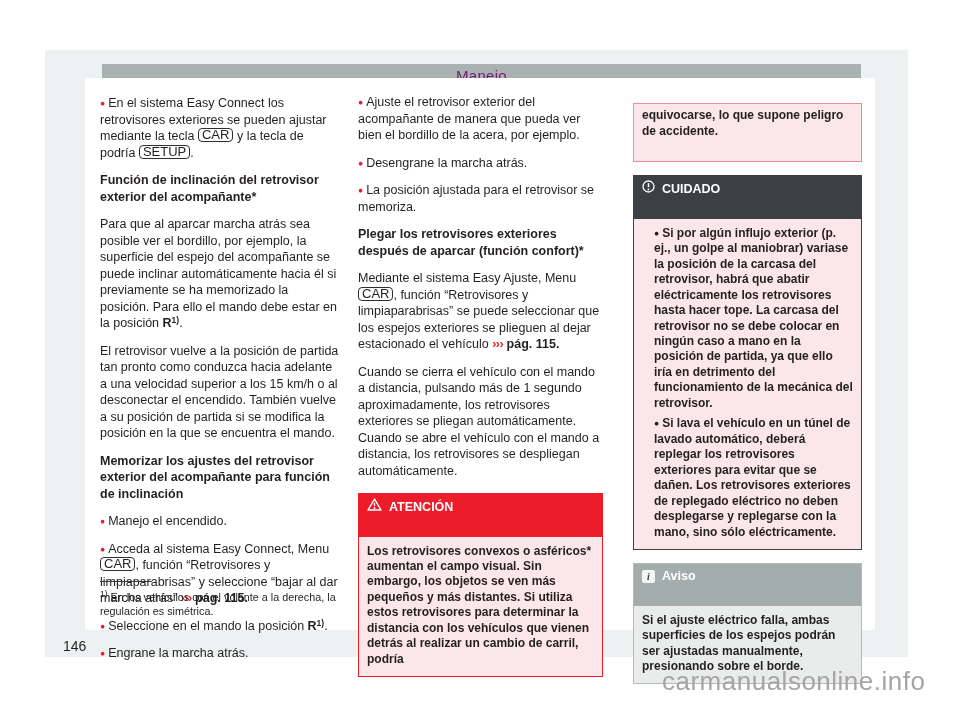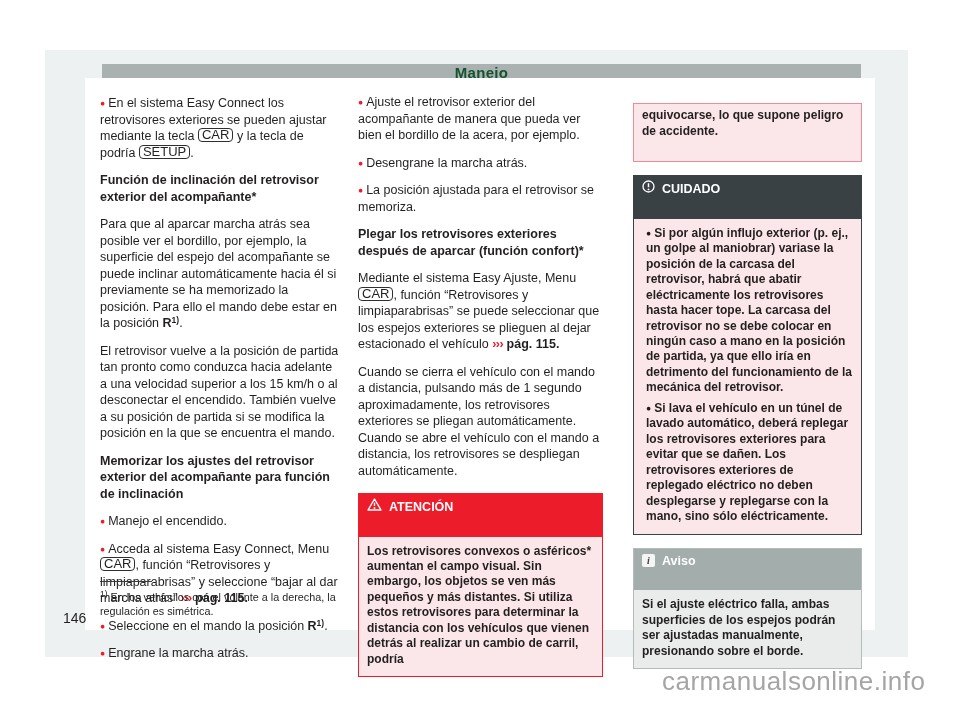--- a/index.html
+++ b/index.html
@@ -6,22 +6,22 @@
   html,body { margin:0; padding:0; }
   body {
     width:960px; height:708px; position:relative; overflow:hidden;
     background:#ffffff;
     font-family:"Liberation Sans","DejaVu Sans",sans-serif;
     color:var(--text,#231f20);
   }
   .surround { position:absolute; left:45px; top:50px; width:863px; height:607px;
     background:var(--surround_gray,#eef1f1); }
   .title-bar { position:absolute; left:57px; top:14px; width:759px; height:22px;
-    background:var(--bar_gray,#a9b2b1); color:#14532d; font-size:15px; font-weight:bold;
-    display:flex; align-items:flex-start; justify-content:center; letter-spacing:.3px; }
+    background:var(--bar_gray,#a9b2b1); color:#701a75; font-size:15px; font-weight:normal;
+    display:flex; align-items:center; justify-content:center; letter-spacing:.3px; }
   .sheet { position:absolute; left:40px; top:28px; width:790px; height:552px; background:#ffffff; }
 
   .col { position:absolute; font-size:12.5px; line-height:1.32; }
   .col1 { left:15px; top:17px; width:241px; }
   .col2 { left:273px; top:16px; width:245px; }
   .col3 { left:548px; top:25px; width:229px; }
   .col p { margin:0 0 11px 0; }
   .heading { font-weight:bold; margin:15px 0 9px 0; }
 
   .dot { color:var(--accent_red,#ed1c2a); font-size:8.5px; display:inline-block;
@@ -30,21 +30,21 @@
   .keycap { display:inline-block; border:1px solid #2f2f2f; border-radius:4px;
     padding:0 3px 1px 3px; font-size:13px; line-height:11px; vertical-align:1px; font-weight:normal; }
   .bold { font-weight:bold; }
   .arrow { color:var(--accent_red,#ed1c2a); font-weight:bold; letter-spacing:-.5px; }
   .sup { font-size:8.5px; vertical-align:4px; }
 
   .box { margin-top:14px; }
   .box-head { display:flex; align-items:center; gap:7px; padding:4px 8px 21px 8px;
     font-weight:bold; font-size:12.5px; color:#fff; }
   .box-body { padding:7px 8px 9px 8px; font-weight:bold; font-size:12px; line-height:1.29; }
-  .box-body p { margin:0 0 5px 4px; }
+  .box-body p { margin:0 0 5px 12px; }
   .box-body p:last-child { margin-bottom:0; }
 
   .warnbox { border:1px solid var(--accent_red,#ed1c2a); }
   .warnbox .box-head { background:var(--accent_red,#ed1c2a); }
   .warnbox .box-body, .contbox, .cuidadobox .box-body { background:var(--pink_bg,#fbe7e9); }
 
   .contbox { border:1px solid #ef8b95; padding:4px 8px 22px 8px;
     font-weight:bold; font-size:12px; line-height:1.3; }
 
   .cuidadobox { border:1px solid var(--dark_header,#3a4145); margin-top:13px; }
@@ -55,21 +55,21 @@
   .avisobox .box-body { background:var(--aviso_bg,#e9eceb); }
 
   .info-icon { width:13px; height:13px; background:#f4f6f5; color:#3a4145;
     display:inline-flex; align-items:center; justify-content:center;
     border-radius:2px; font:italic bold 10px "Liberation Serif",serif; flex:0 0 13px; }
 
   .footnote { position:absolute; left:15px; top:503px; width:241px;
     font-size:10.8px; line-height:1.32; }
   .footnote-rule { width:52px; border-top:1.5px solid #3c3c3c; margin-bottom:7px; }
 
-  .pagenum { position:absolute; left:18px; top:560px; font-size:14px; }
+  .pagenum { position:absolute; left:18px; top:588px; font-size:14px; }
   .watermark { position:absolute; left:662px; top:666px; font-size:26px;
     color:var(--watermark_gray,#a5a5a5); letter-spacing:.5px; }
 </style>
 </head>
 <body>
 
 <div class="surround">
   <div class="title-bar">
     <span>Manejo</span>
   </div>

